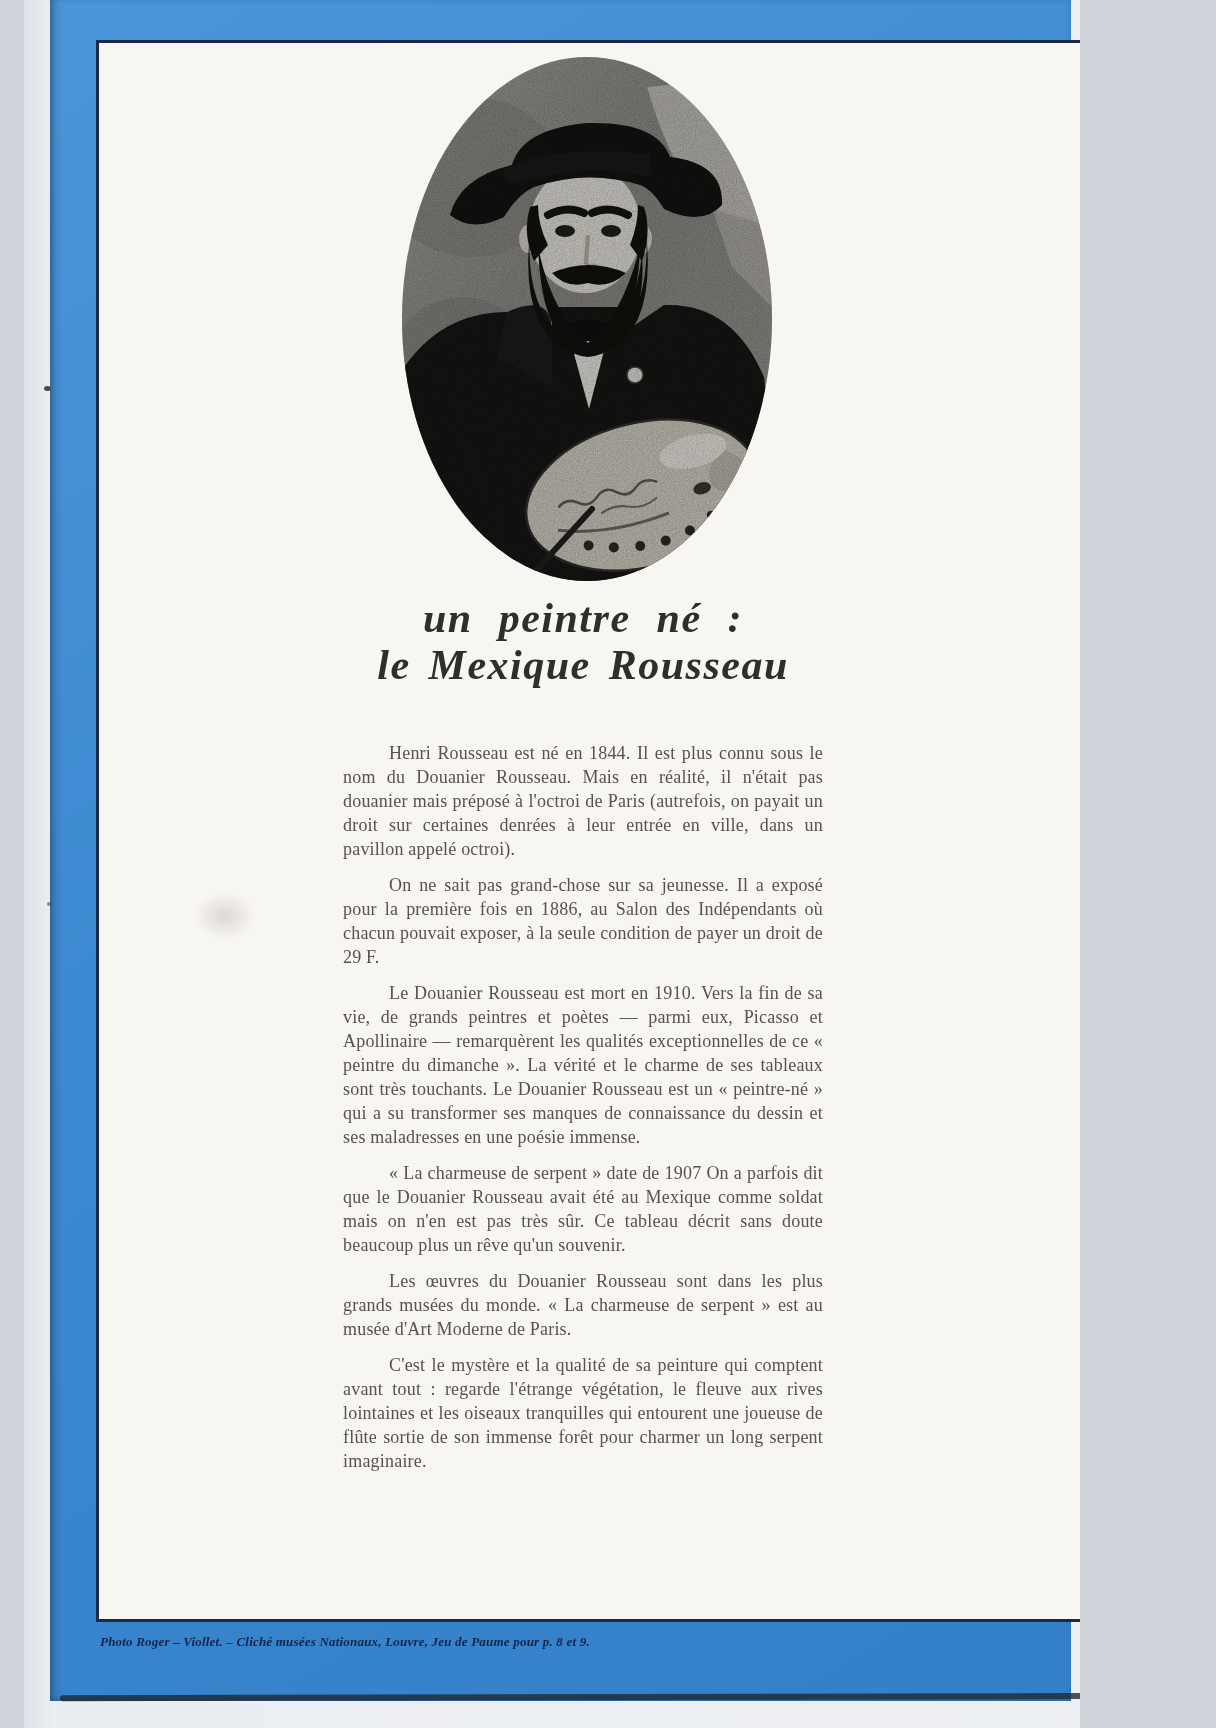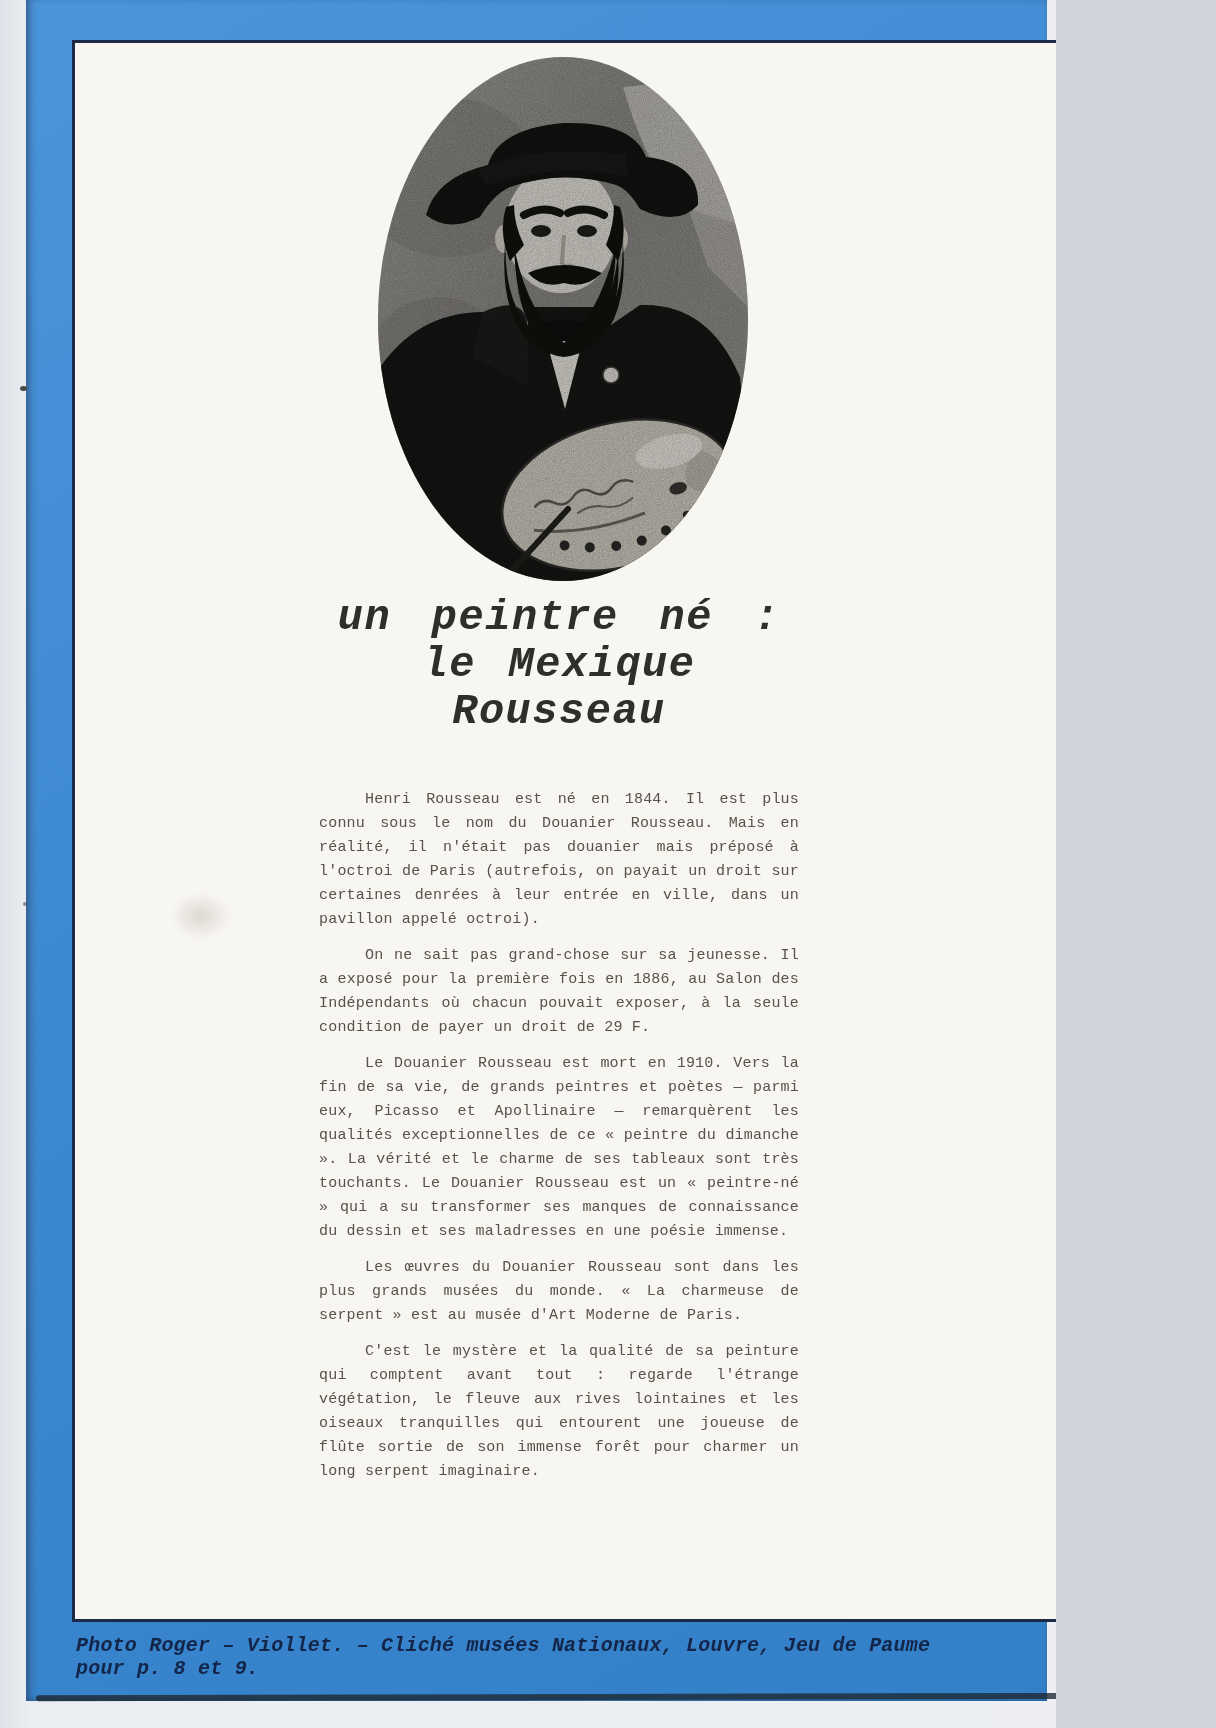--- a/index.html
+++ b/index.html
@@ -6,21 +6,22 @@
     --cover-blue:#3d89d1;
     --frame-navy:#1c2a47;
     --paper-white:#f8f6f1;
     --body-text:#56524c;
     --credit-navy:#13264a;
   }
   html,body{margin:0;padding:0;background:#cfd3da;}
   .scan{
     position:relative;width:1056px;height:1728px;overflow:hidden;
     background:linear-gradient(90deg,#dfe3e9 0,#eaedf1 30px,#edeff3 100%);
-    font-family:Liberation Mono, monospace;
+    font-family:Liberation Serif, serif;
+    margin-left:24px;
   }
   
   .cover{
     position:absolute;left:26px;top:0;right:9px;bottom:27px;
     background:linear-gradient(150deg,#4b95da 0%,var(--cover-blue) 45%,#3480c8 100%);
     box-shadow:inset 7px 0 9px -4px rgba(35,48,70,.5), inset 0 -3px 6px -2px rgba(30,40,60,.35);
   }
   .bottom-edge{
     position:absolute;left:36px;top:1694px;width:1090px;height:6px;
     background:#1e2b33;border-radius:3px;opacity:.8;transform:rotate(-.12deg);
@@ -53,27 +54,27 @@
   .doc-title{
     margin:0;text-align:center;color:#2e2e2c;
     font-size:42px;line-height:47px;font-weight:700;font-style:italic;
     letter-spacing:1.5px;
   }
   .doc-title .t1{display:block;word-spacing:14px;}
   .doc-title .t2{display:block;word-spacing:6px;}
   .body-text{margin-top:52px;}
   .body-text p{
     margin:0 0 12px 0;color:var(--body-text);
-    font-size:15px;line-height:24px;letter-spacing:.2px;
+    font-size:18px;line-height:24px;letter-spacing:.2px;
     text-align:justify;text-indent:46px;
   }
   
   .credit{
     position:absolute;left:76px;top:1634px;width:900px;
-    color:var(--credit-navy);font-size:20px;font-style:italic;font-weight:700;
+    color:var(--credit-navy);font-size:13px;font-style:italic;font-weight:700;
     letter-spacing:.2px;
   }
   .pagenum{
     position:absolute;left:1156px;top:1638px;
     color:#1d3a66;font-size:22px;font-style:italic;font-weight:400;
   }
 </style>
 </head>
 <body>
 
@@ -176,20 +177,21 @@
 
     <div class="text-col">
       <h1 class="doc-title">
         <span class="t1">un peintre né :</span>
         <span class="t2">le Mexique Rousseau</span>
       </h1>
       <div class="body-text">
         <p>Henri Rousseau est né en 1844. Il est plus connu sous le nom du Douanier Rousseau. Mais en réalité, il n'était pas douanier mais préposé à l'octroi de Paris (autrefois, on payait un droit sur certaines denrées à leur entrée en ville, dans un pavillon appelé octroi).</p>
         <p>On ne sait pas grand-chose sur sa jeunesse. Il a exposé pour la première fois en 1886, au Salon des Indépendants où chacun pouvait exposer, à la seule condition de payer un droit de 29 F.</p>
         <p>Le Douanier Rousseau est mort en 1910. Vers la fin de sa vie, de grands peintres et poètes — parmi eux, Picasso et Apollinaire — remarquèrent les qualités exceptionnelles de ce « peintre du dimanche ». La vérité et le charme de ses tableaux sont très touchants. Le Douanier Rousseau est un « peintre-né » qui a su transformer ses manques de connaissance du dessin et ses maladresses en une poésie immense.</p>
+        <p>« La charmeuse de serpent » date de 1907 On a parfois dit que le Douanier Rousseau avait été au Mexique comme soldat mais on n'en est pas très sûr. Ce tableau décrit sans doute beaucoup plus un rêve qu'un souvenir.</p>
         <p>Les œuvres du Douanier Rousseau sont dans les plus grands musées du monde. « La charmeuse de serpent » est au musée d'Art Moderne de Paris.</p>
         <p>C'est le mystère et la qualité de sa peinture qui comptent avant tout : regarde l'étrange végétation, le fleuve aux rives lointaines et les oiseaux tranquilles qui entourent une joueuse de flûte sortie de son immense forêt pour charmer un long serpent imaginaire.</p>
       </div>
     </div>
   </div>
 
   <div class="credit">Photo Roger – Viollet. – Cliché musées Nationaux, Louvre, Jeu de Paume pour p. 8 et 9.</div>
   <div class="pagenum">7</div>
 
   <div class="bottom-edge"></div>

